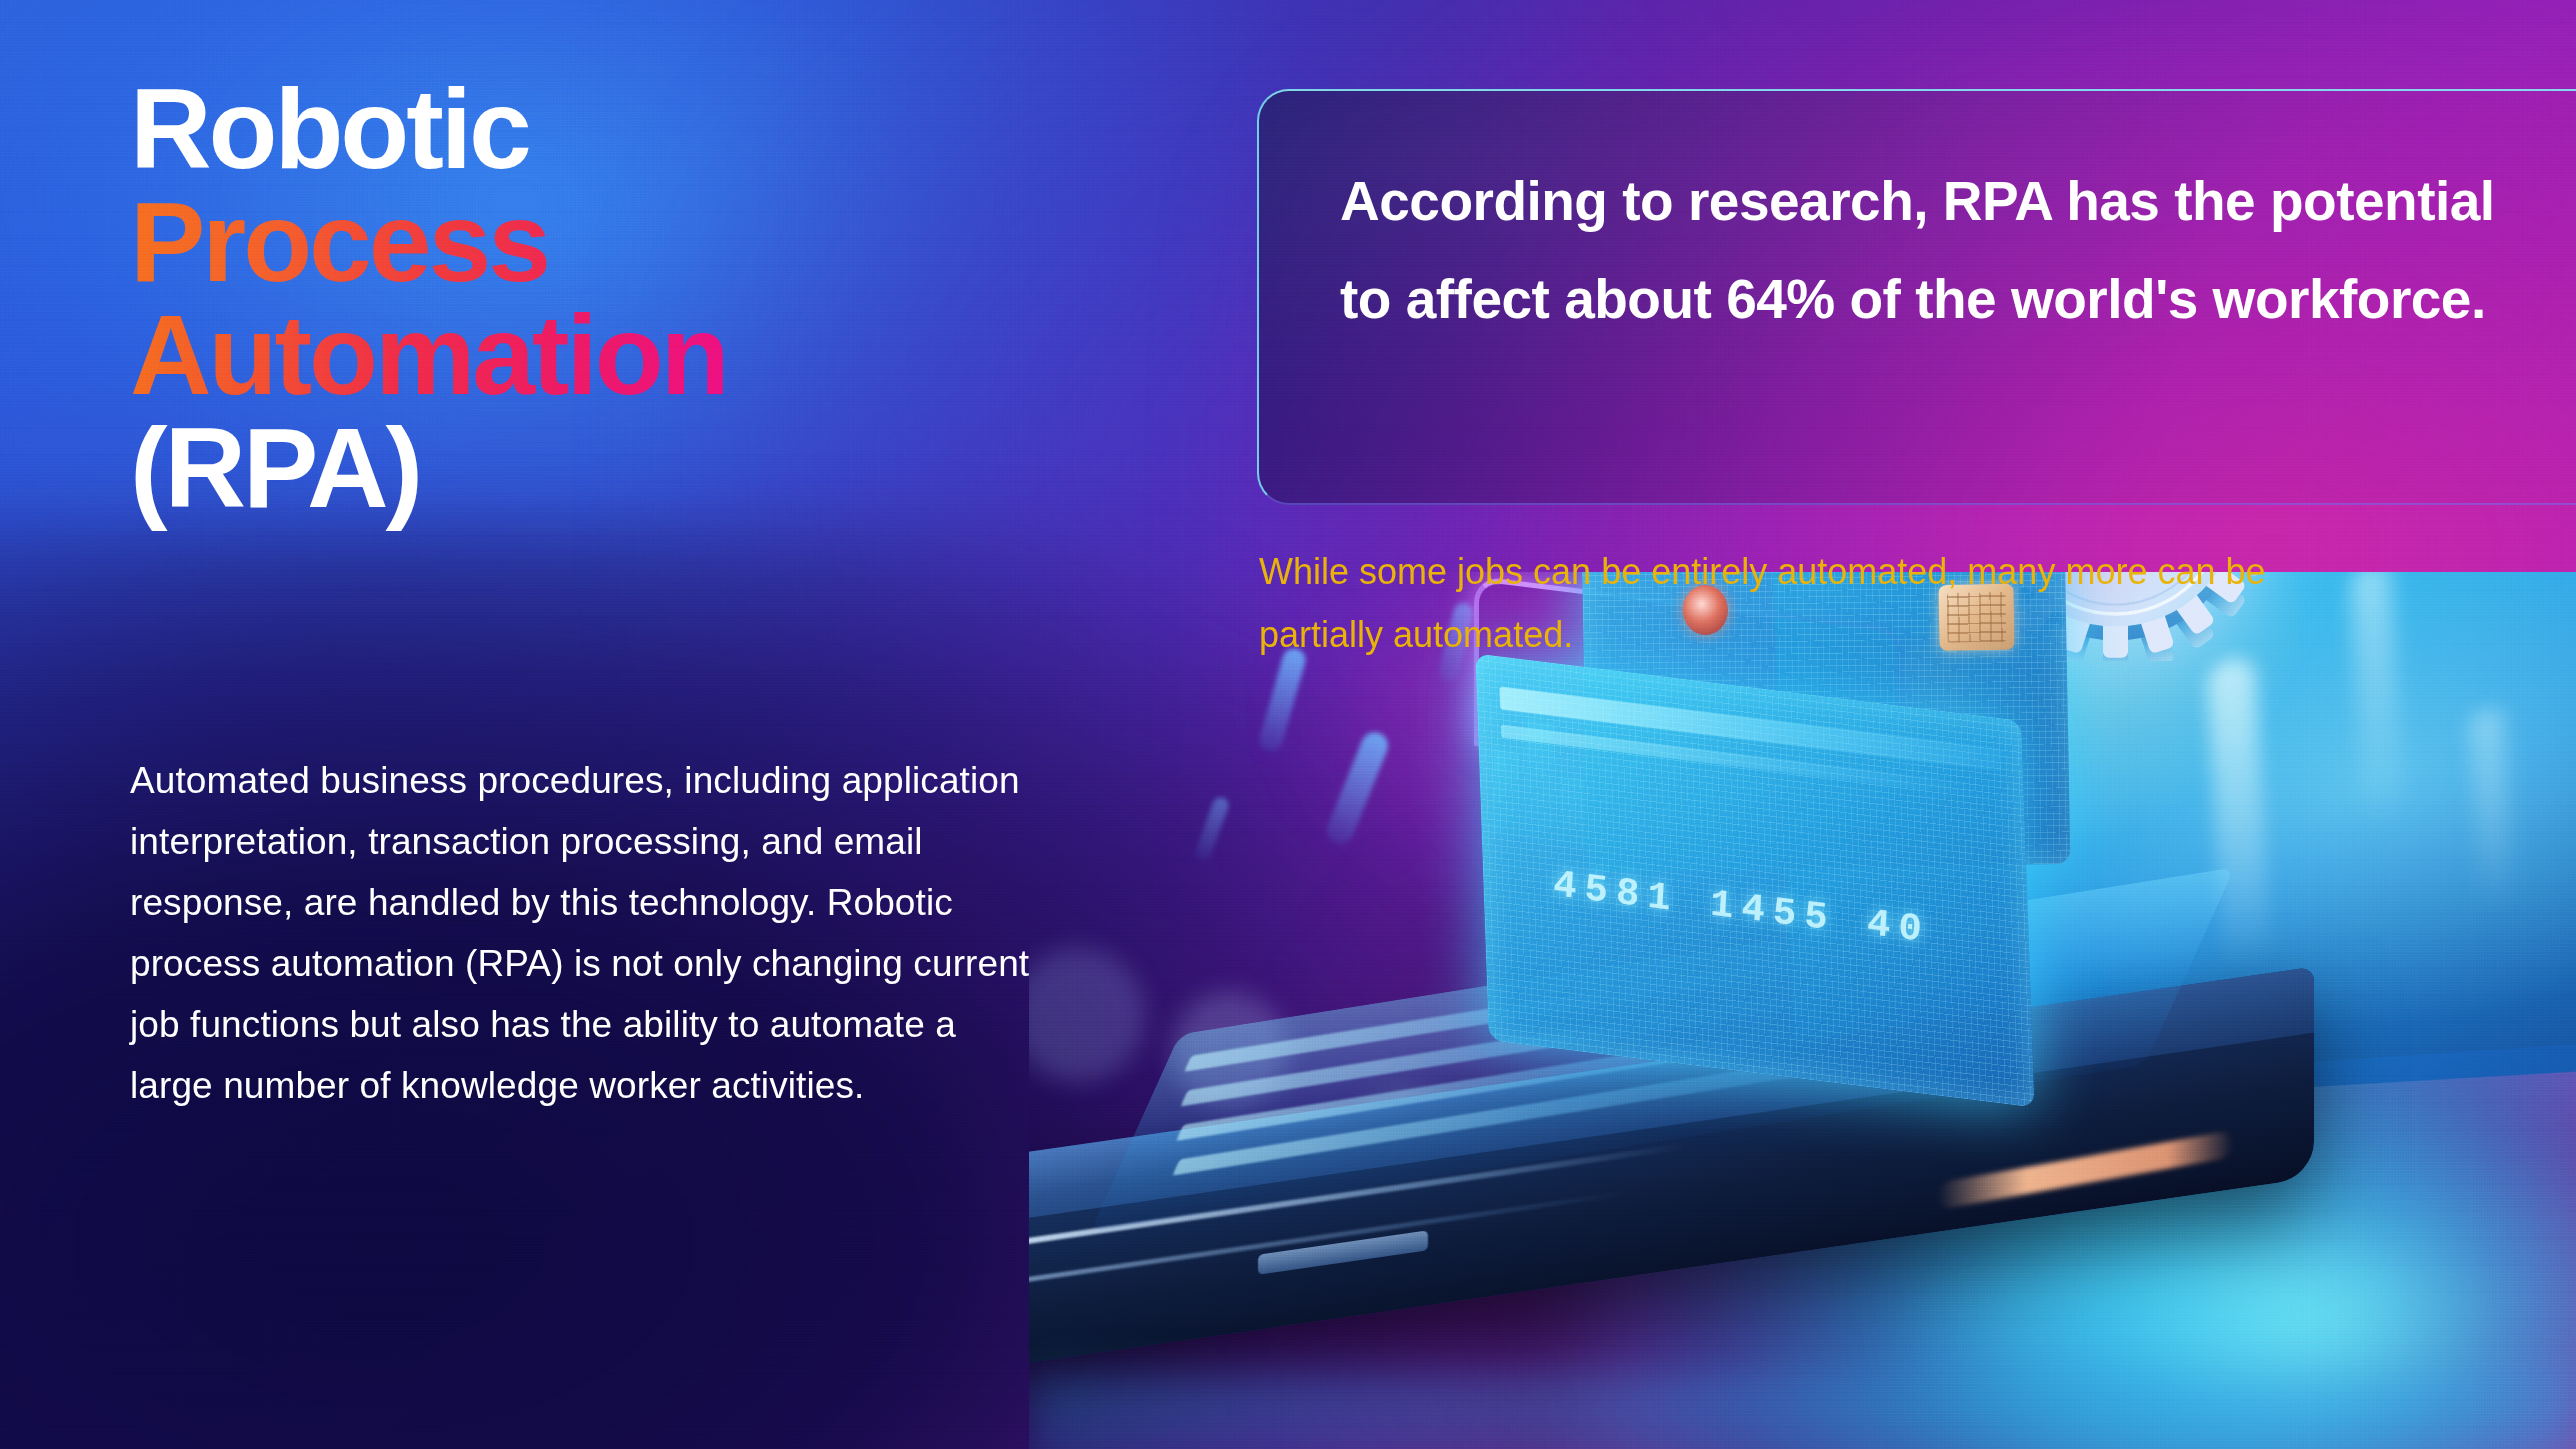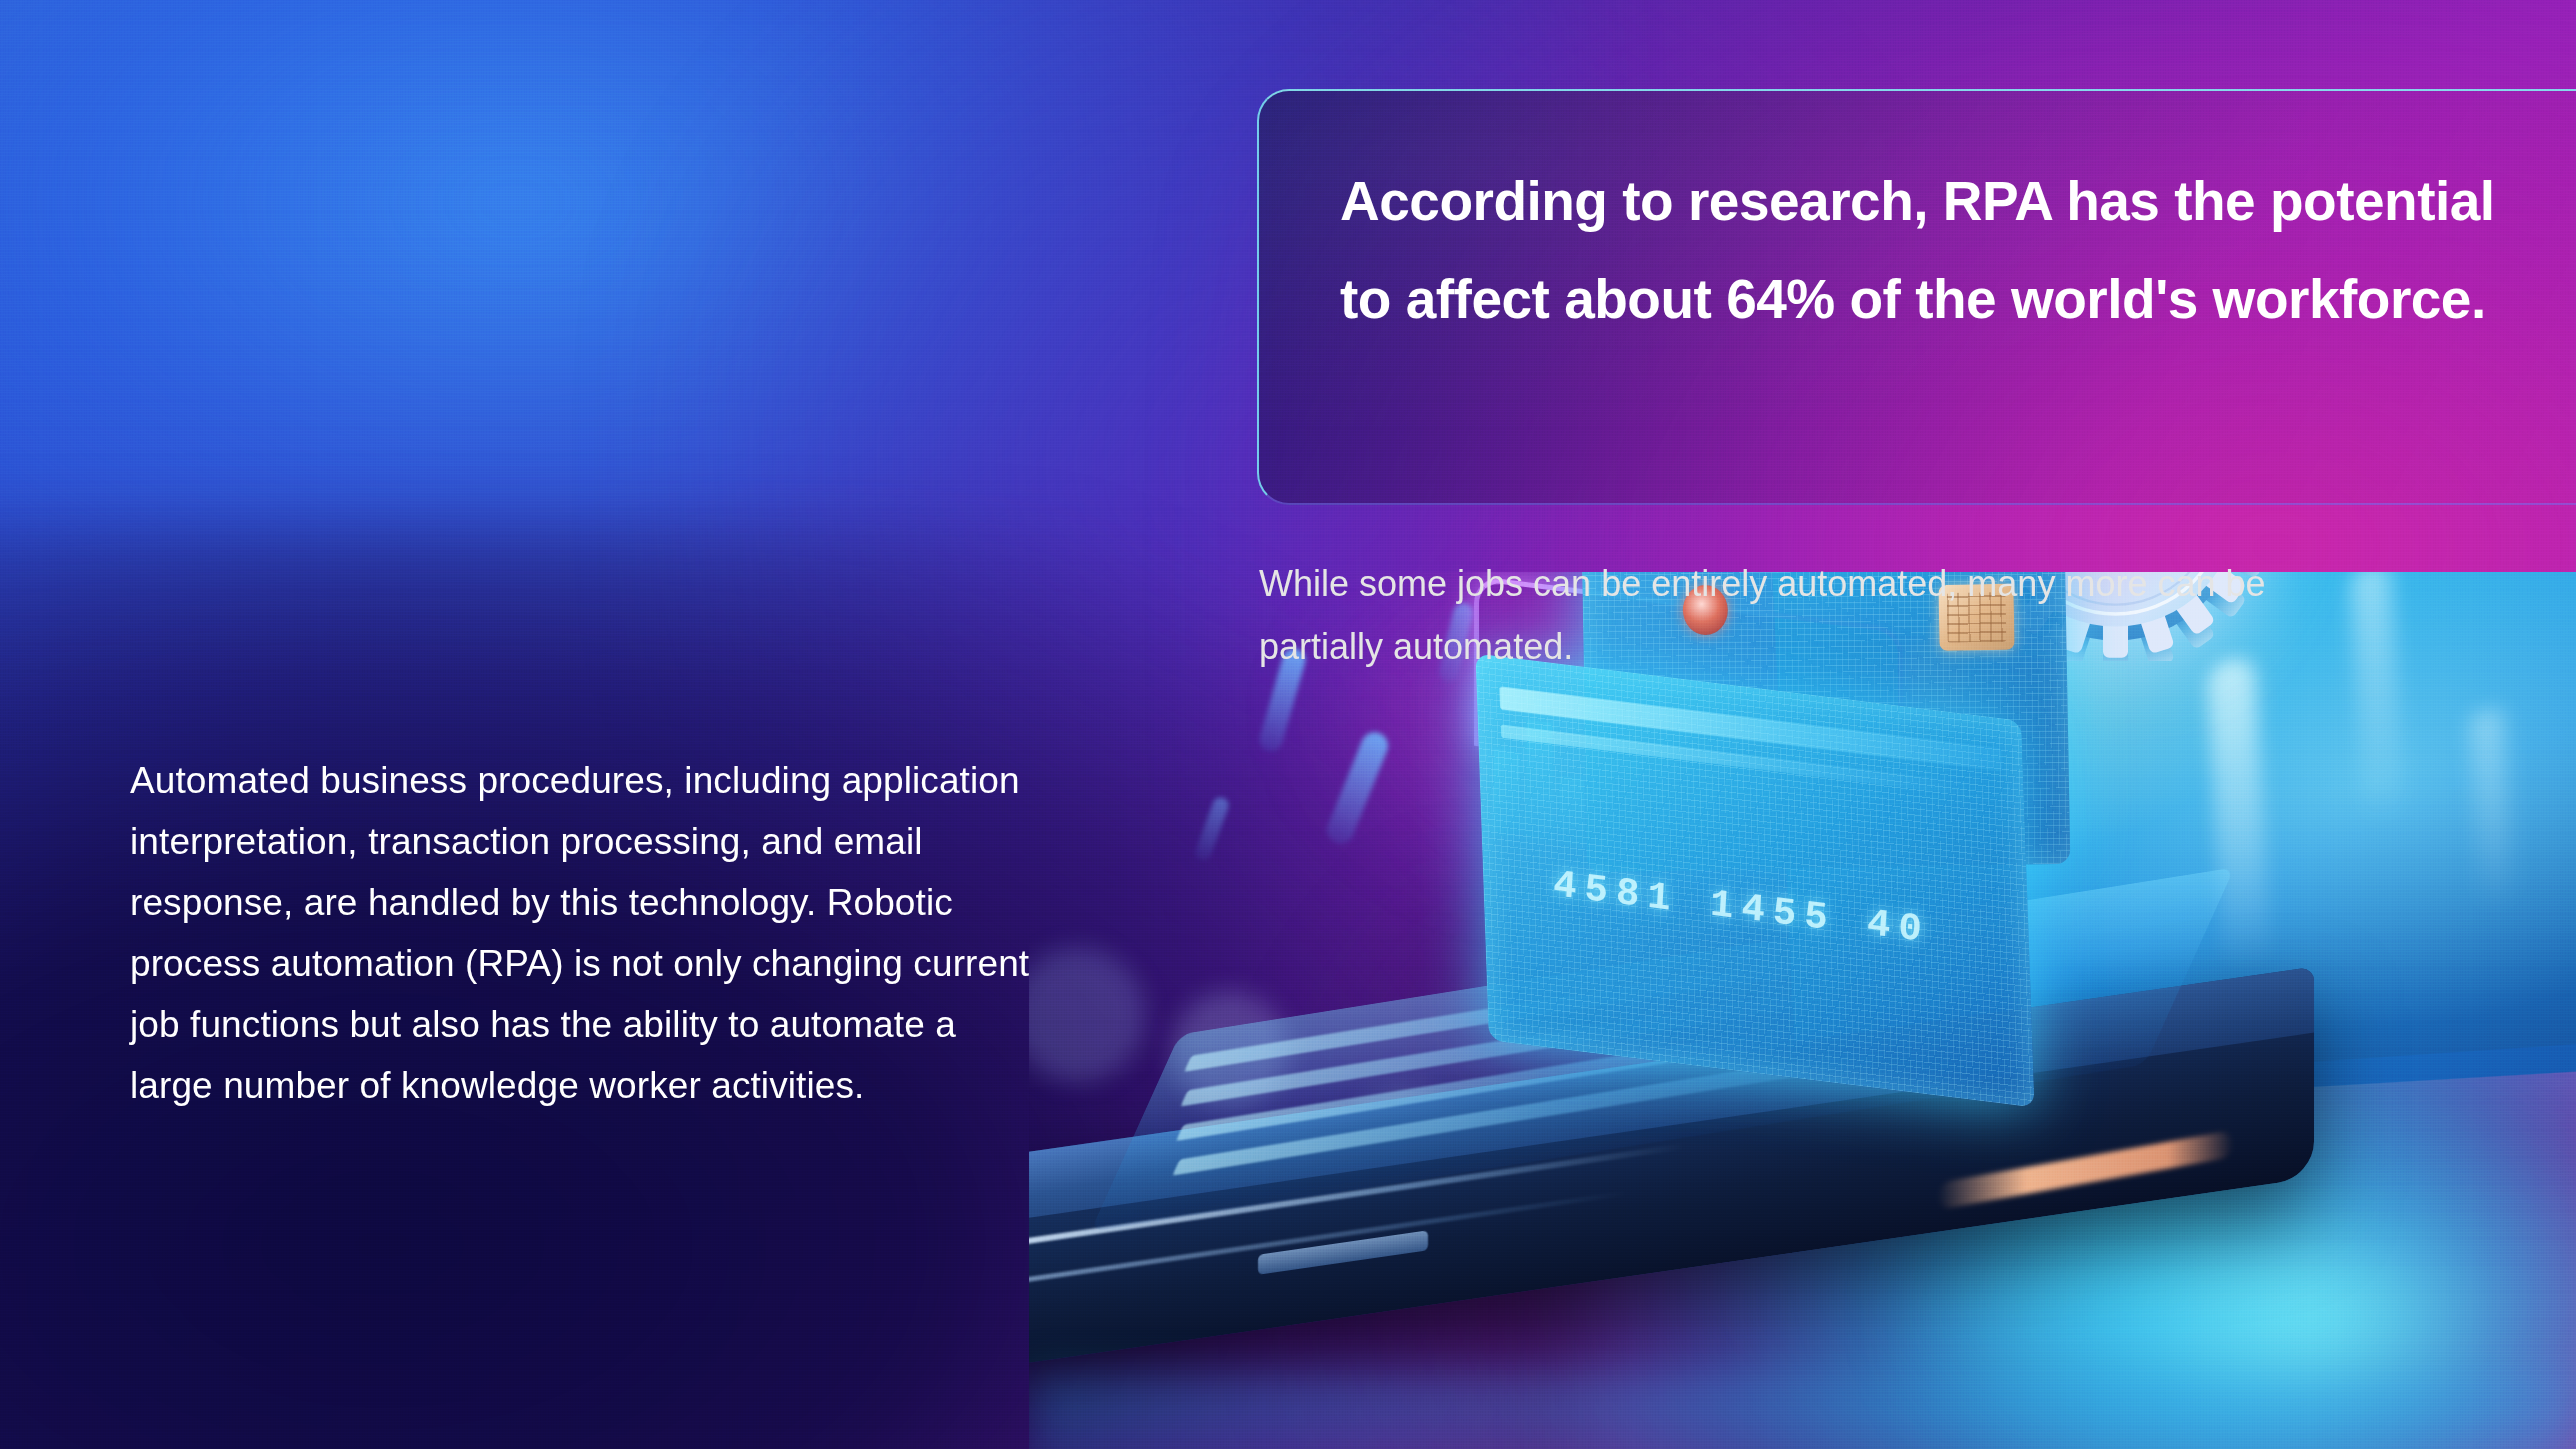--- a/index.html
+++ b/index.html
@@ -146,22 +146,22 @@
     pointer-events:none;
   }
   .callout-text{
     position:absolute;left:81px;top:61px;width:1163px;
     margin:0;color:#ffffff;
     font-size:55px;line-height:98px;
     font-weight:700;letter-spacing:-0.5px;
   }
 
   .subcopy{
-    position:absolute;left:1259px;top:552px;width:1118px;
-    margin:0;color:#e5e5e5;
+    position:absolute;left:1259px;top:540px;width:1118px;
+    margin:0;color:#eab308;
     font-size:36px;line-height:63px;font-weight:400;
   }
 
   
   .illus{
     position:absolute;left:1029px;top:572px;width:1547px;height:877px;
     overflow:hidden;
   }
   .ill-glow-cyan{
     position:absolute;left:36%;top:30%;width:78%;height:92%;
@@ -628,20 +628,26 @@
     <div class="gcard gcard-front">
       <div class="gcard-mesh"></div>
       <div class="card-strip"></div>
       <div class="card-strip2"></div>
       <div class="card-digits">4581 1455 40</div>
     </div>
 
     <div class="ground-refl"></div>
   </div>
 
+  <h1 class="headline">
+    <span class="hl-line hl-white">Robotic</span>
+    <span class="hl-line hl-grad">Process</span>
+    <span class="hl-line hl-g2">Automation</span>
+    <span class="hl-line hl-white">(RPA)</span>
+  </h1>
 
   <p class="body-copy">Automated business procedures, including application interpretation, transaction processing, and email response, are handled by this technology. Robotic process automation (RPA) is not only changing current job functions but also has the ability to automate a large number of knowledge worker activities.</p>
 
   <div class="callout">
     <div class="callout-sheen"></div>
     <p class="callout-text">According to research, RPA has the potential to affect about 64% of the world's workforce.</p>
   </div>
 
   <p class="subcopy">While some jobs can be entirely automated, many more can be partially automated.</p>
 

